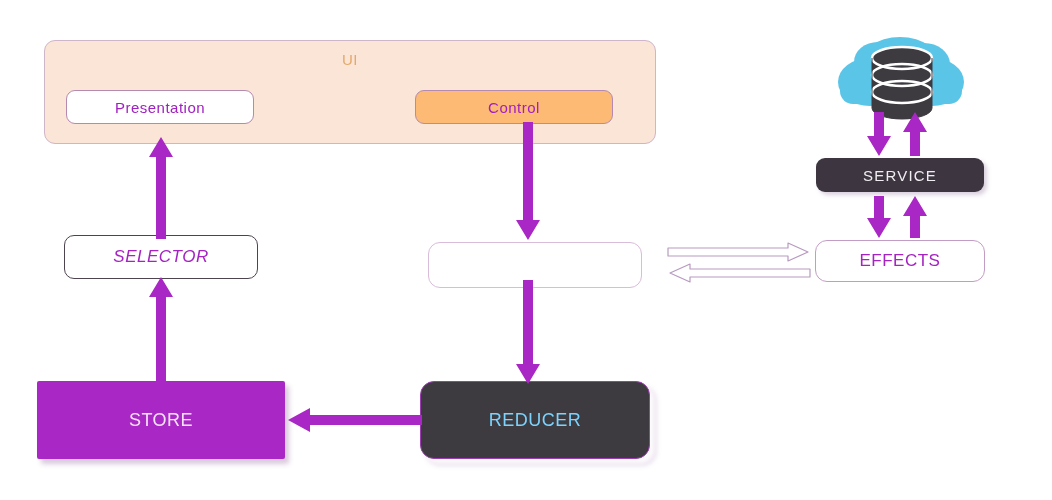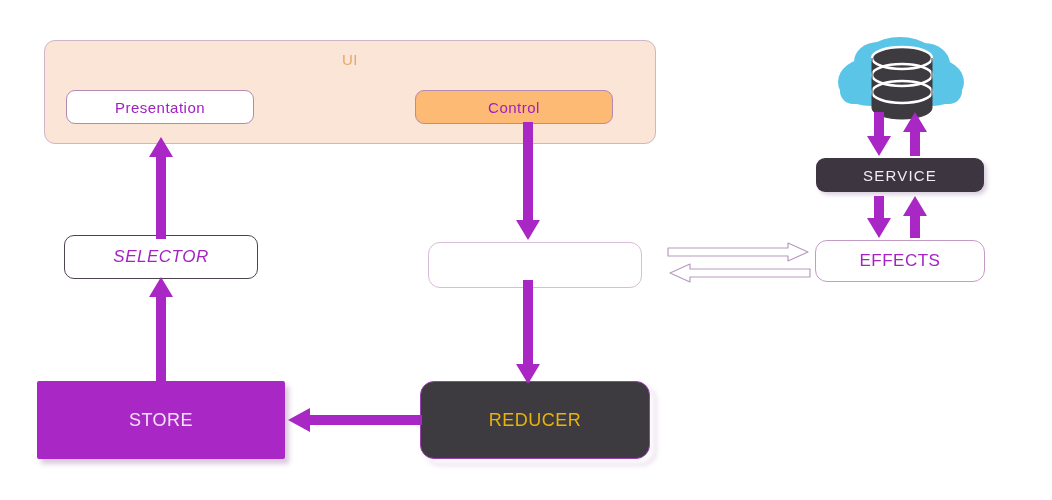--- a/index.html
+++ b/index.html
@@ -94,21 +94,21 @@
     background: #a927c4;
     border-radius: 2px;
     color: #f6e3f8;
     font-size: 18px;
     box-shadow: 4px 5px 5px rgba(120, 60, 130, 0.28);
   }
   .box-reducer {
     background: #3d3a40;
     border: 1.6px solid #9b3fb0;
     border-radius: 14px;
-    color: #eab308;
+    color: #7dd3fc;
     font-size: 18px;
     box-shadow: 5px 5px 4px rgba(255,255,255,0.9), 6px 6px 5px rgba(170,120,180,0.35);
   }
   .box-service {
     background: #3d3540;
     border-radius: 9px;
     color: #f0eef2;
     font-size: 15px;
     letter-spacing: 1.2px;
     box-shadow: 3px 3px 4px rgba(150,120,160,0.35);

